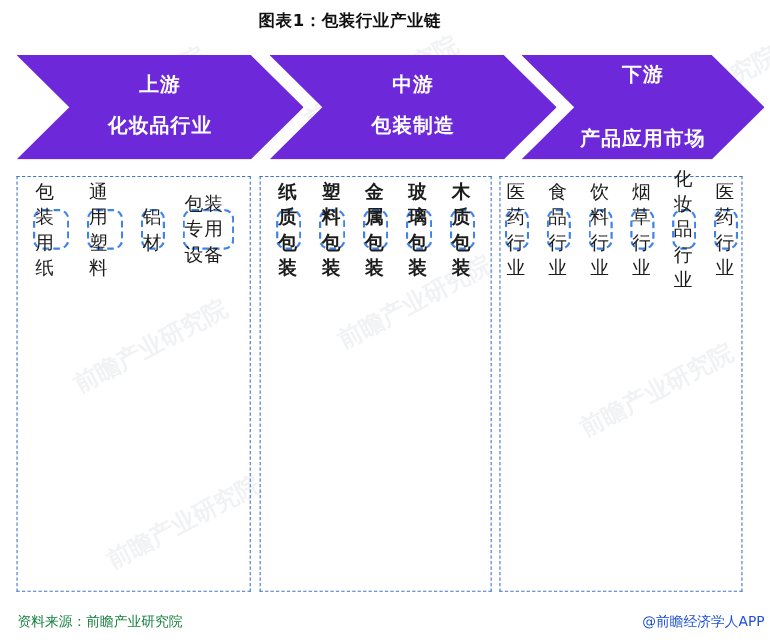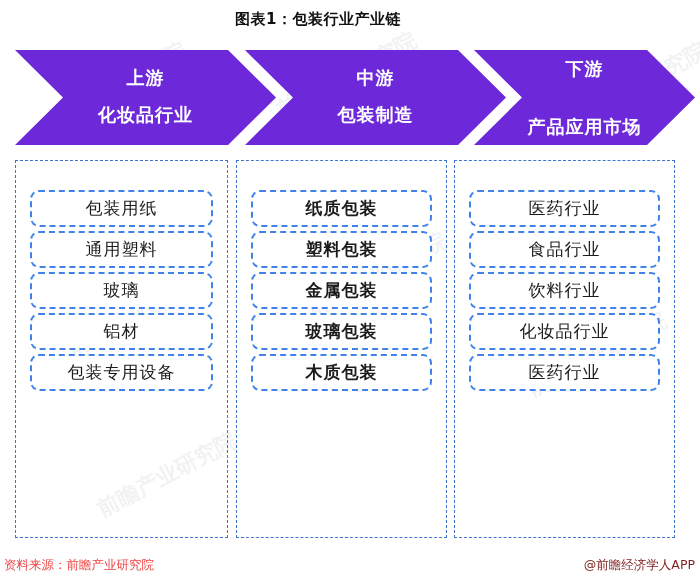--- a/index.html
+++ b/index.html
@@ -34,47 +34,48 @@
   }
   #arrow-upstream   { left: 15px;  width: 261px; }
   #arrow-midstream  { left: 245px; width: 261px; }
   #arrow-downstream { left: 474px; width: 221px; gap: 40px; }
 
   
   .col {
     position: absolute; top: 160px; height: 378px;
     border: 1px dashed #3f74cf;
     box-sizing: border-box;
-    display: flex; flex-direction: column;
-    gap: 4px; padding: 29px 14px 0 14px;
+    display: flex; flex-direction: row;
+    gap: 16px; padding: 29px 14px 0 14px;
     background: transparent;
+    justify-content: center;
   }
   #col-upstream   { left: 15px;  width: 213px; }
   #col-midstream  { left: 236px; width: 211px; font-weight: bold; }
   #col-downstream { left: 454px; width: 221px; }
 
   .item {
     min-height: 37px; height: 37px;
     border: 2px dashed #3f82ea;
     border-radius: 9px;
     background: #fff;
     display: flex; align-items: center; justify-content: center;
     font-size: 17px; color: #1c1c1c;
     letter-spacing: 1px;
     box-sizing: border-box;
   }
 
   
   .footer-source {
-    position: absolute; left: 4px; bottom: 11px;
-    font-size: 12.5px; color: #ef4444;
+    position: absolute; left: 16px; bottom: 11px;
+    font-size: 12.5px; color: #15803d;
   }
   .footer-credit {
     position: absolute; right: 5px; bottom: 11px;
-    font-size: 12.5px; color: #7f1d1d;
+    font-size: 12.5px; color: #1d4ed8;
   }
 
   
   .wm {
     position: absolute;
     font-size: 22px; font-weight: bold;
     color: rgba(140, 150, 168, 0.12);
     transform: rotate(-28deg);
     white-space: nowrap;
     pointer-events: none;
@@ -103,35 +104,35 @@
   <div class="nm">包装制造</div>
 </div>
 <div class="arrow" id="arrow-downstream">
   <div class="lvl">下游</div>
   <div class="nm">产品应用市场</div>
 </div>
 
 <div class="col" id="col-upstream">
   <div class="item">包装用纸</div>
   <div class="item">通用塑料</div>
-  <div class="item">玻璃</div>
   <div class="item">铝材</div>
   <div class="item">包装专用设备</div>
 </div>
 
 <div class="col" id="col-midstream">
   <div class="item">纸质包装</div>
   <div class="item">塑料包装</div>
   <div class="item">金属包装</div>
   <div class="item">玻璃包装</div>
   <div class="item">木质包装</div>
 </div>
 
 <div class="col" id="col-downstream">
   <div class="item">医药行业</div>
   <div class="item">食品行业</div>
   <div class="item">饮料行业</div>
+  <div class="item">烟草行业</div>
   <div class="item">化妆品行业</div>
   <div class="item">医药行业</div>
 </div>
 
 <div class="footer-source">资料来源：前瞻产业研究院</div>
 <div class="footer-credit">@前瞻经济学人APP</div>
 
 </body></html>

